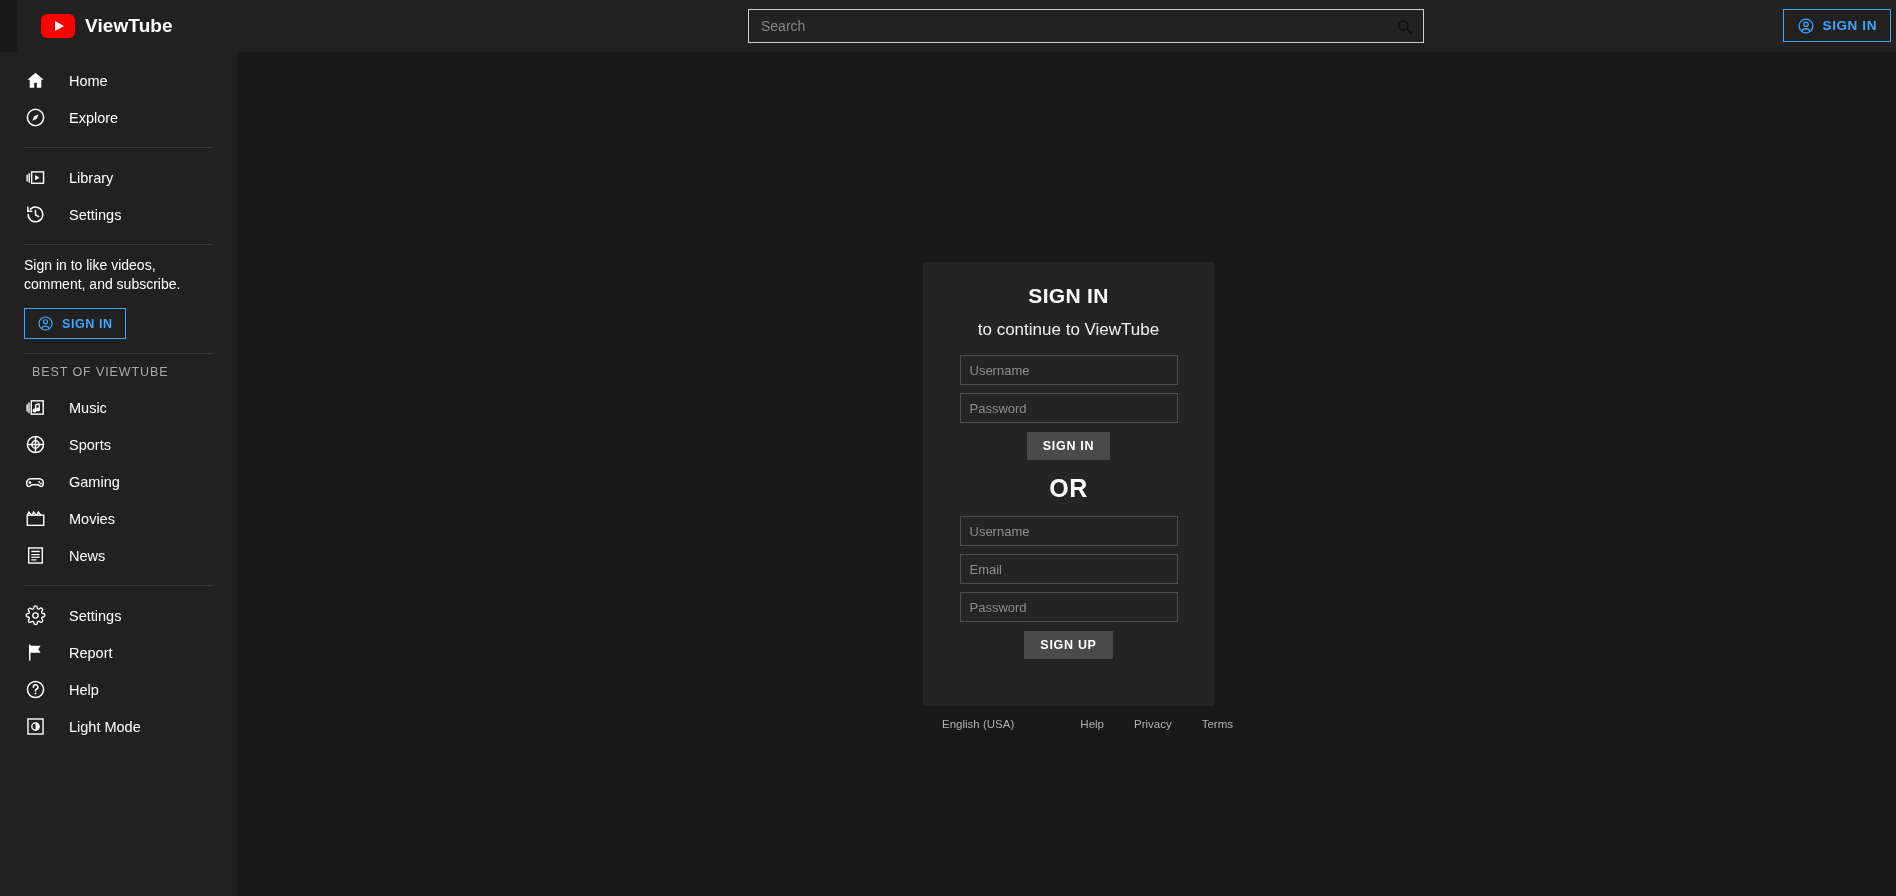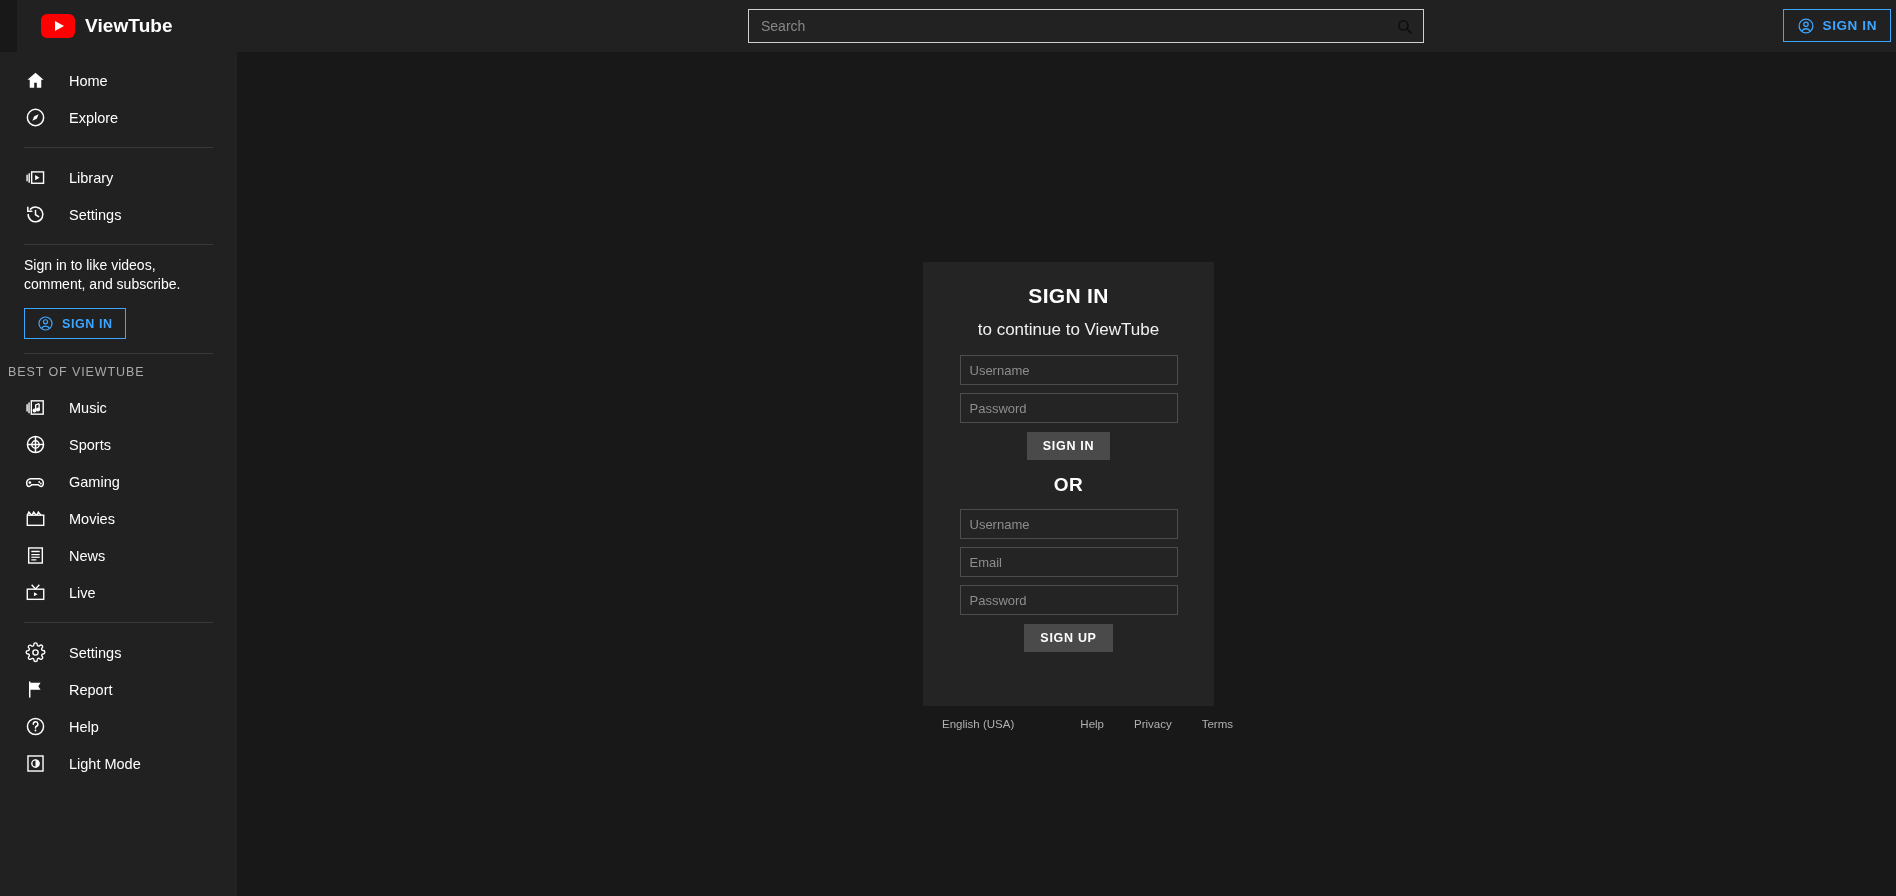--- a/index.html
+++ b/index.html
@@ -164,21 +164,21 @@
     font-weight: bold;
     letter-spacing: 0.6px;
     display: inline-flex;
     align-items: center;
     gap: 8px;
     cursor: pointer;
     font-family: "Liberation Sans", sans-serif;
   }
 
   #section-title {
-    padding: 0 8px;
+    padding: 0 32px;
     color: #aaaaaa;
     font-size: 12.5px;
     letter-spacing: 0.9px;
     margin-bottom: 10px;
   }
 
   
   #main {
     position: absolute;
     top: 52px;
@@ -240,21 +240,21 @@
     font-size: 12.5px;
     font-weight: bold;
     letter-spacing: 0.7px;
     cursor: pointer;
     font-family: "Liberation Sans", sans-serif;
     margin-top: 1px;
   }
 
   #or-divider {
     color: #ffffff;
-    font-size: 19px;
+    font-size: 25px;
     font-weight: bold;
     margin: 14px 0 13px 0;
     letter-spacing: 0.5px;
   }
 
   #card-footer {
     position: absolute;
     top: 666px;
     left: 686px;
     width: 291px;
@@ -432,30 +432,20 @@
         <rect x="4.2" y="3.4" width="15.6" height="17.2"></rect>
         <line x1="7.2" y1="7.4" x2="16.8" y2="7.4" stroke-width="1.7"></line>
         <line x1="7.2" y1="11" x2="16.8" y2="11" stroke-width="1.4"></line>
         <line x1="7.2" y1="14" x2="16.8" y2="14" stroke-width="1.4"></line>
         <line x1="7.2" y1="17" x2="13" y2="17" stroke-width="1.4"></line>
       </svg>
     </span>
     <span>News</span>
   </div>
 
-  <div class="nav-item">
-    <span class="nav-icon">
-      <svg width="21" height="21" viewBox="0 0 24 24" fill="none" stroke="#fff" stroke-width="1.6">
-        <rect x="2.6" y="8.2" width="18.8" height="11.6"></rect>
-        <polyline points="7.6,3.2 12,8 16.4,3.2"></polyline>
-        <path d="M10.2 11.6v4.6l4.2-2.3z" fill="#fff" stroke="none"></path>
-      </svg>
-    </span>
-    <span>Live</span>
-  </div>
 
   <div class="divider"></div>
 
   
   <div class="nav-item">
     <span class="nav-icon">
       <svg width="21" height="21" viewBox="0 0 24 24" fill="none" stroke="#fff" stroke-width="1.6">
         <circle cx="12" cy="12" r="3"></circle>
         <path d="M19.2 14.6a1.6 1.6 0 0 0 .32 1.77l.06.06a1.94 1.94 0 1 1-2.74 2.74l-.06-.06a1.6 1.6 0 0 0-1.77-.32 1.6 1.6 0 0 0-.97 1.47v.17a1.94 1.94 0 0 1-3.88 0v-.09a1.6 1.6 0 0 0-1.05-1.47 1.6 1.6 0 0 0-1.77.32l-.06.06a1.94 1.94 0 1 1-2.74-2.74l.06-.06a1.6 1.6 0 0 0 .32-1.77 1.6 1.6 0 0 0-1.47-.97h-.17a1.94 1.94 0 0 1 0-3.88h.09a1.6 1.6 0 0 0 1.47-1.05 1.6 1.6 0 0 0-.32-1.77l-.06-.06a1.94 1.94 0 1 1 2.74-2.74l.06.06a1.6 1.6 0 0 0 1.77.32h.08a1.6 1.6 0 0 0 .97-1.47v-.17a1.94 1.94 0 1 1 3.88 0v.09a1.6 1.6 0 0 0 .97 1.47 1.6 1.6 0 0 0 1.77-.32l.06-.06a1.94 1.94 0 1 1 2.74 2.74l-.06.06a1.6 1.6 0 0 0-.32 1.77v.08a1.6 1.6 0 0 0 1.47.97h.17a1.94 1.94 0 0 1 0 3.88h-.09a1.6 1.6 0 0 0-1.47.97z"></path>
       </svg>

